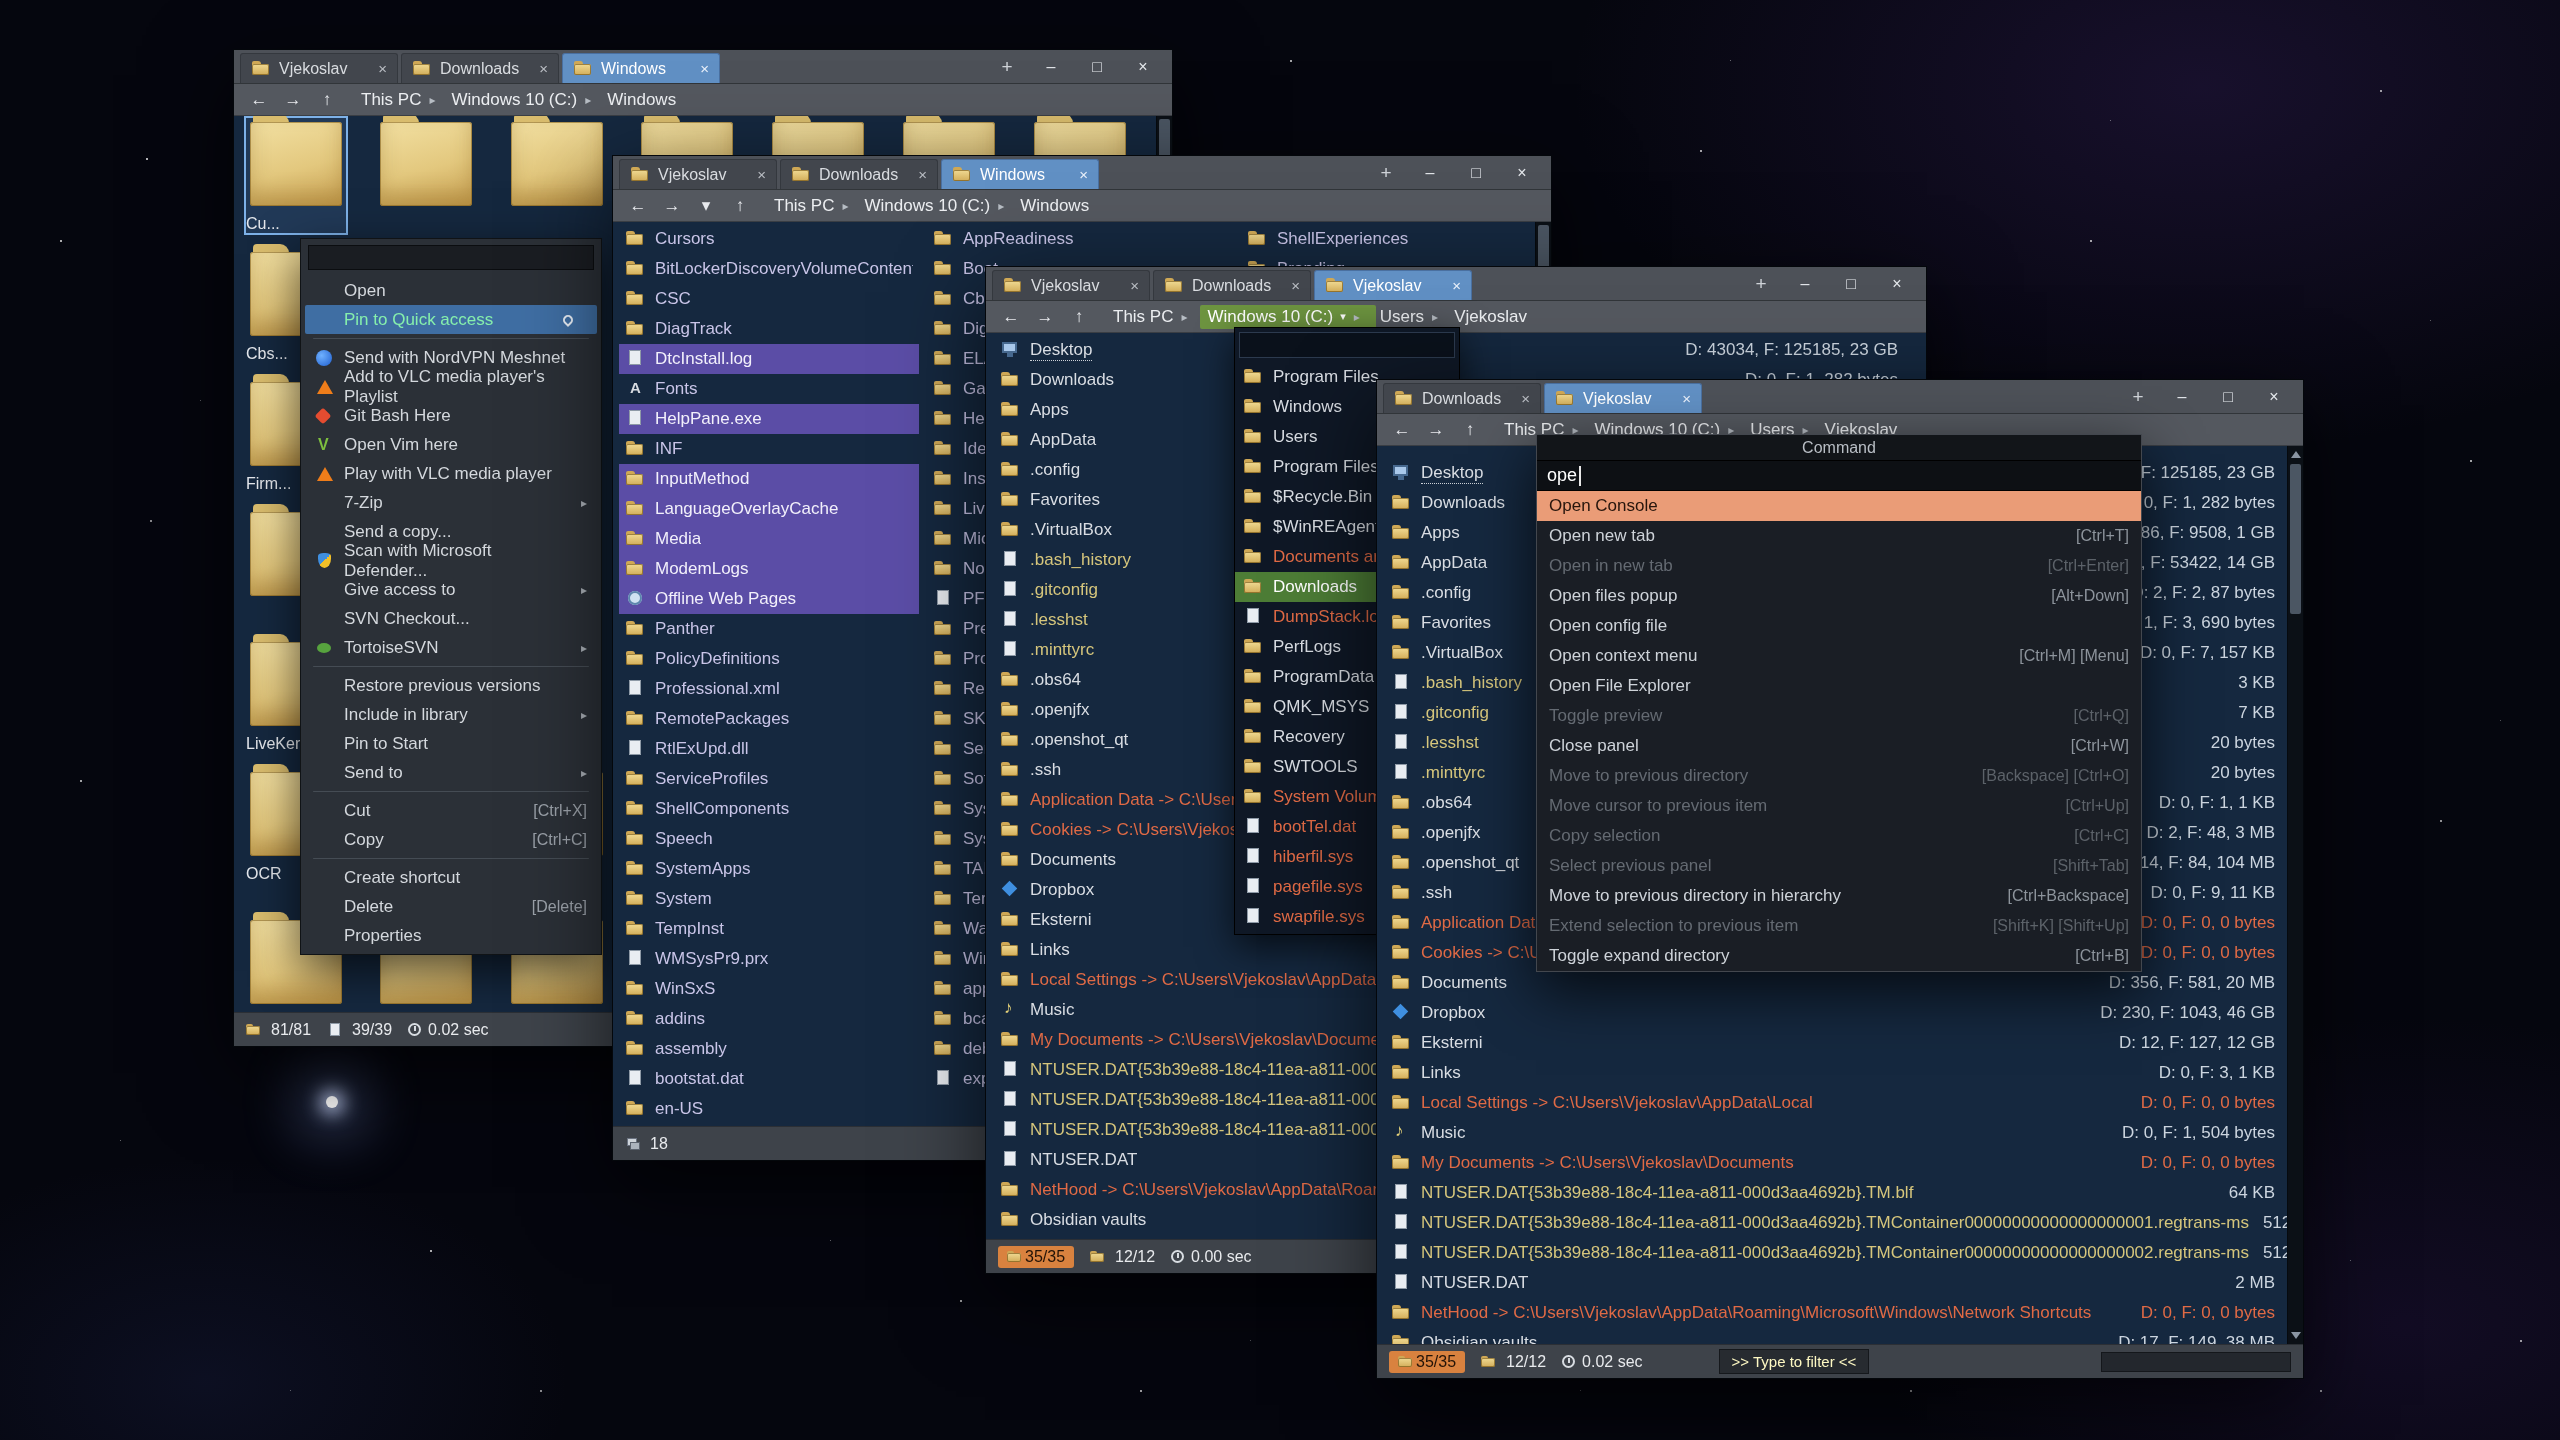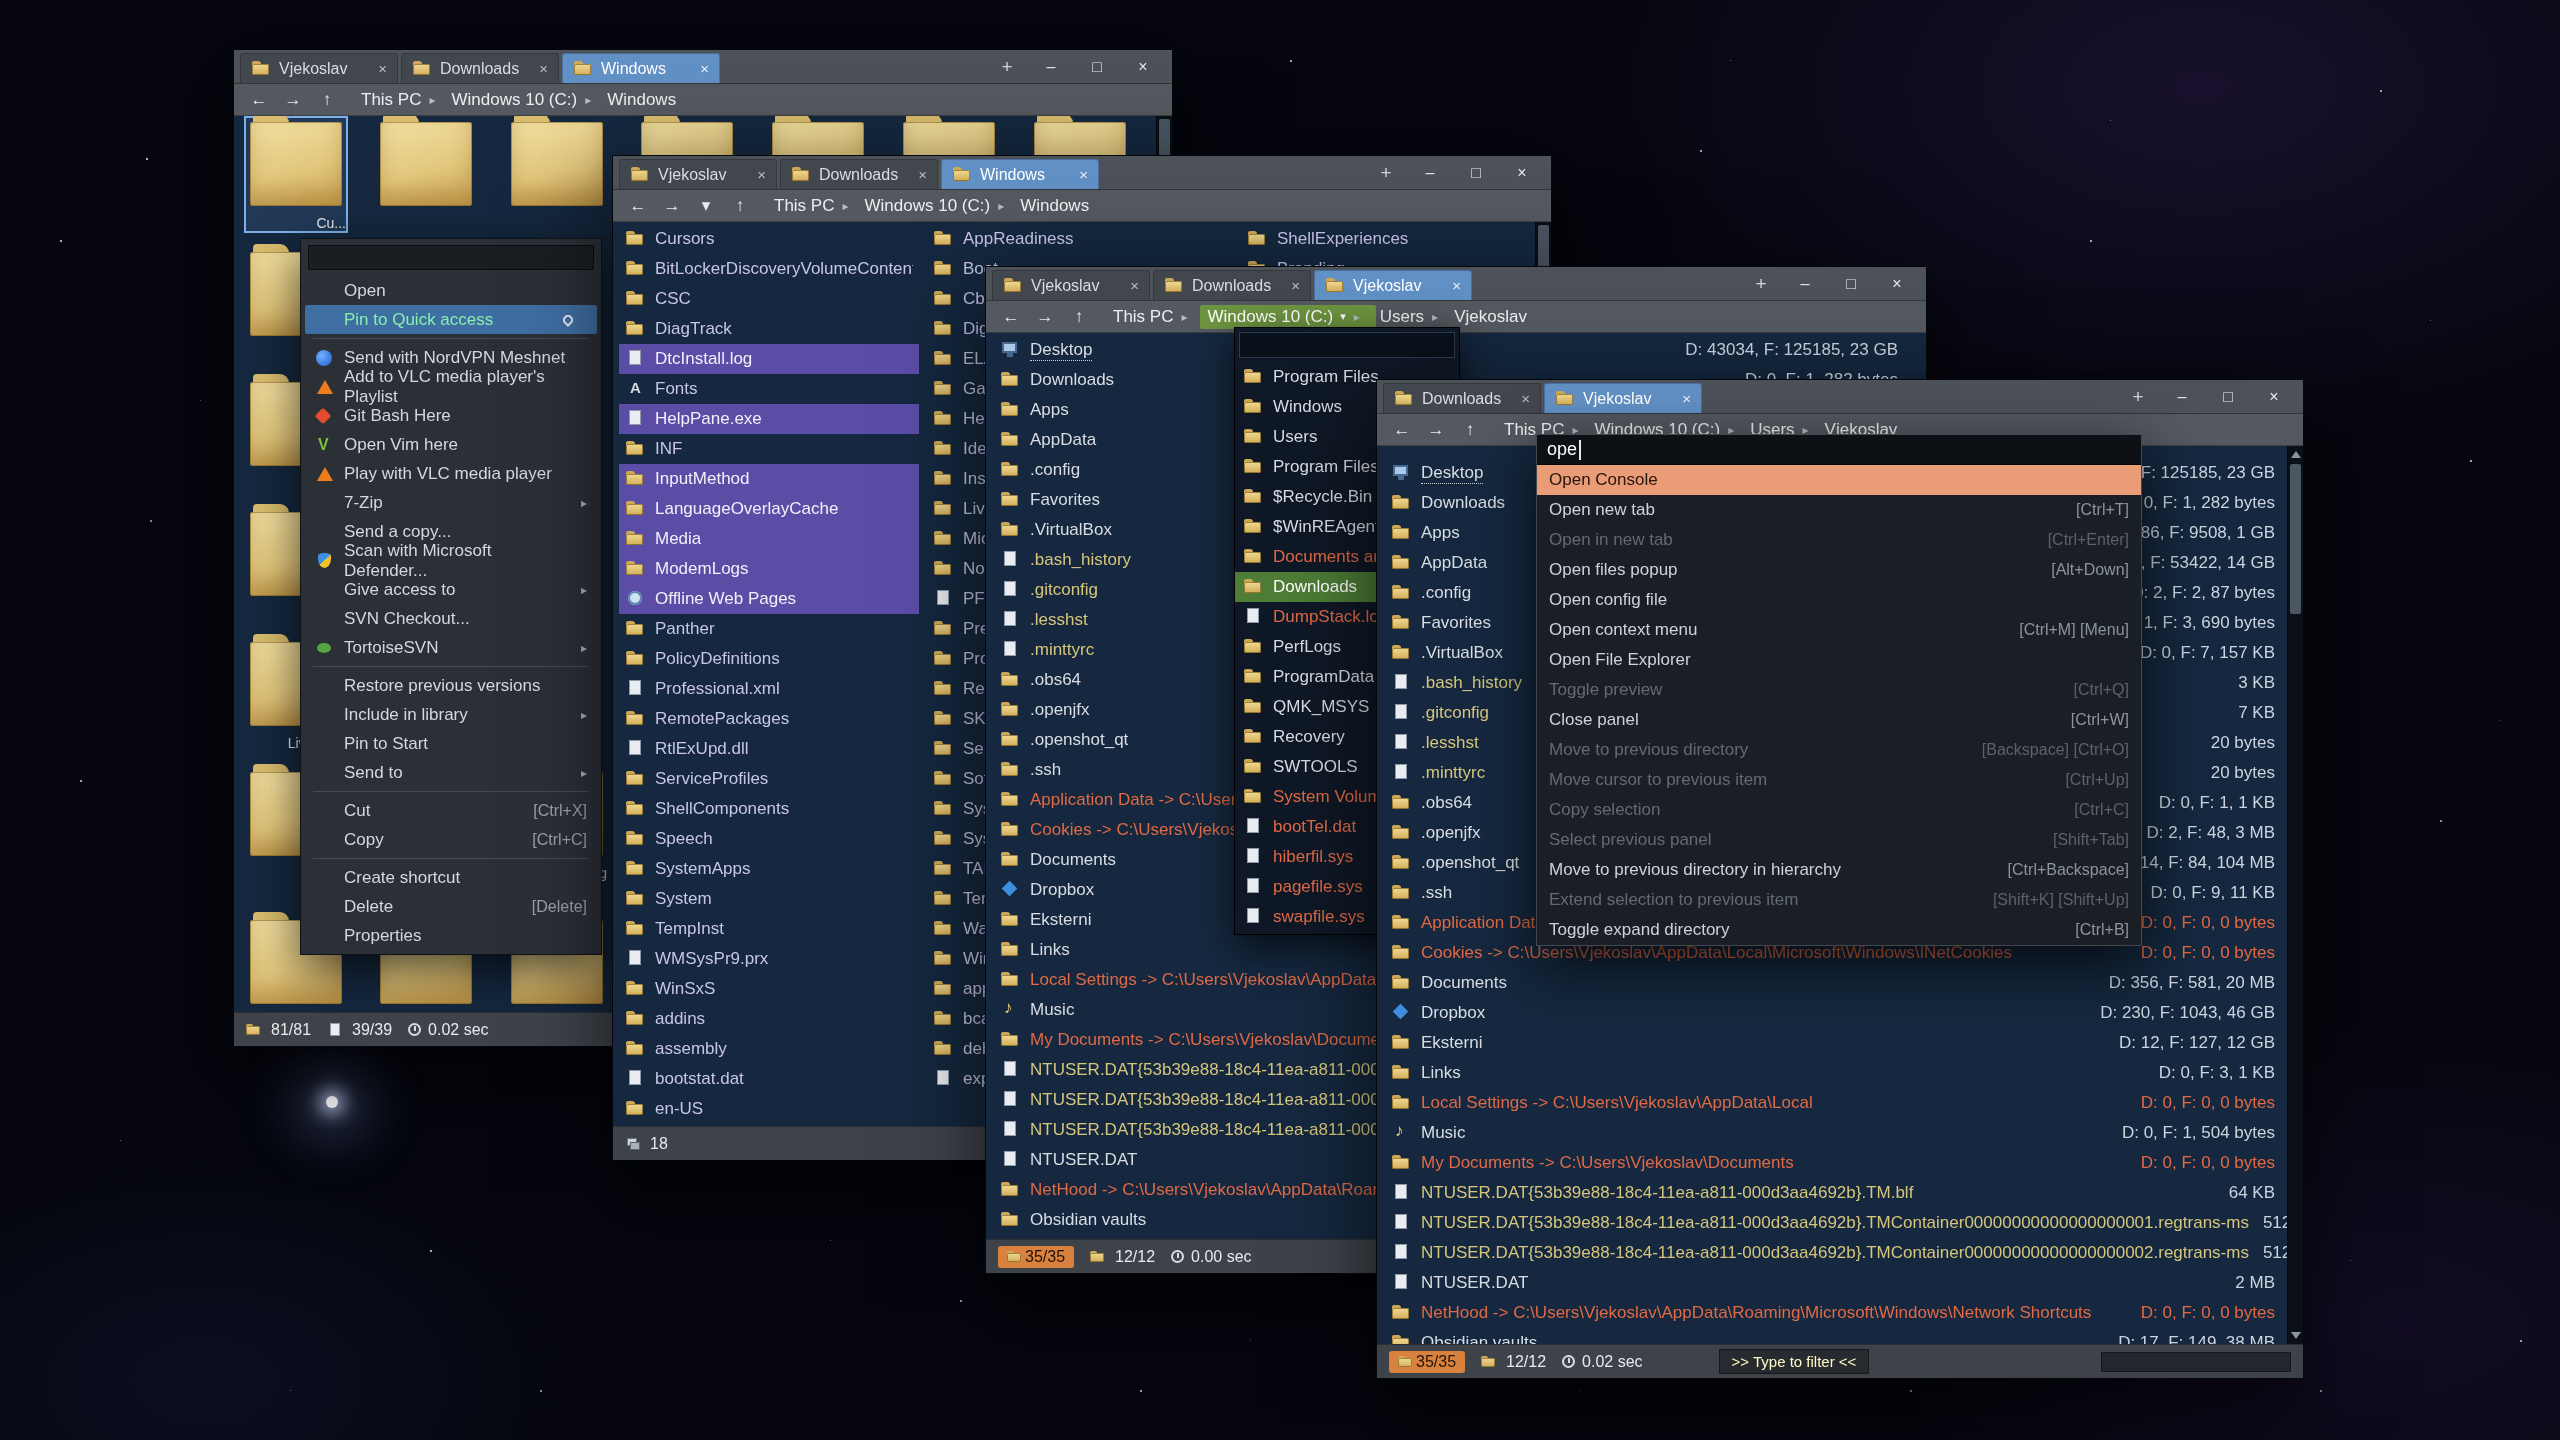--- a/index.html
+++ b/index.html
@@ -76,21 +76,21 @@
   .ic[data-icon="desktop"]::before{content:"";position:absolute;left:7px;top:13px;width:6px;height:4px;background:#47698f}
   .ic[data-icon="music"]::after{content:"♪";position:absolute;left:4px;top:-2px;color:#e6d37a;font-size:17px}
   .ic[data-icon="dropbox"]::after{content:"";position:absolute;left:4px;top:3px;width:11px;height:11px;background:#3f8fe0;transform:rotate(45deg)}
   .ic[data-icon="font"]::after{content:"A";position:absolute;left:5px;top:0;color:#d6dae0;font-size:15px;font-weight:bold}
   .ic[data-icon="web"]::after{content:"";position:absolute;left:3px;top:2px;width:14px;height:14px;border-radius:50%;background:#cfe2f2;box-shadow:inset 0 0 0 2px #5d86ad}
   
   .bfold{position:absolute;width:100px}
   .fshape{width:92px;height:84px;margin:4px auto 0;position:relative}
   .fshape::before{content:"";position:absolute;top:-8px;left:3px;width:36px;height:11px;background:#d9bc6d;border-radius:4px 9px 0 0}
   .fshape::after{content:"";position:absolute;inset:0;background:linear-gradient(165deg,#f2e0a2 0%,#e3c87e 55%,#c9a254 100%);border-radius:3px;box-shadow:inset 0 0 0 1px rgba(130,95,25,.55),inset 0 -12px 20px rgba(140,100,30,.35)}
-  .blabel{text-align:right;font-size:14px;color:#e4e7ec;margin-top:9px;white-space:nowrap;overflow:hidden}
+  .blabel{text-align:left;font-size:16px;color:#e4e7ec;margin-top:9px;white-space:nowrap;overflow:hidden}
   .bfold[data-sel="true"]{outline:2px solid #7db1e8;background:rgba(90,140,200,.18)}
   
   .col{position:absolute;top:2px}
   .l-row{height:30px;display:flex;align-items:center;padding:0 6px;font-size:17px}
   .l-row[data-sel="true"]{background:#5b4da6}
   .l-row .nm{color:#c9c5e8;white-space:nowrap;overflow:hidden}
   .l-row[data-sel="true"] .nm{color:#f2f0fb}
   
   .flist{position:absolute;left:4px;right:18px}
   .f-row{height:30px;display:flex;align-items:center;padding:0 10px;font-size:17px}
@@ -1516,20 +1516,21 @@
           <span class="size">D: 17, F: 149, 38 MB</span>
         </div>
       </div>
     <div class="vscroll">
       <span class="sarrow up"></span>
       <div class="vthumb" style="top:18px;height:150px"></div>
       <span class="sarrow down"></span>
     </div>
   </div>
   <div class="palette">
+    <div class="p-head">Command</div>
     <div class="p-input">
       <span>ope</span>
       <span class="caret"></span>
     </div>
     <div>
 
         <div class="pi" data-state="hl">
           <span>Open Console</span>
           <span class="pkeys"></span>
         </div>

